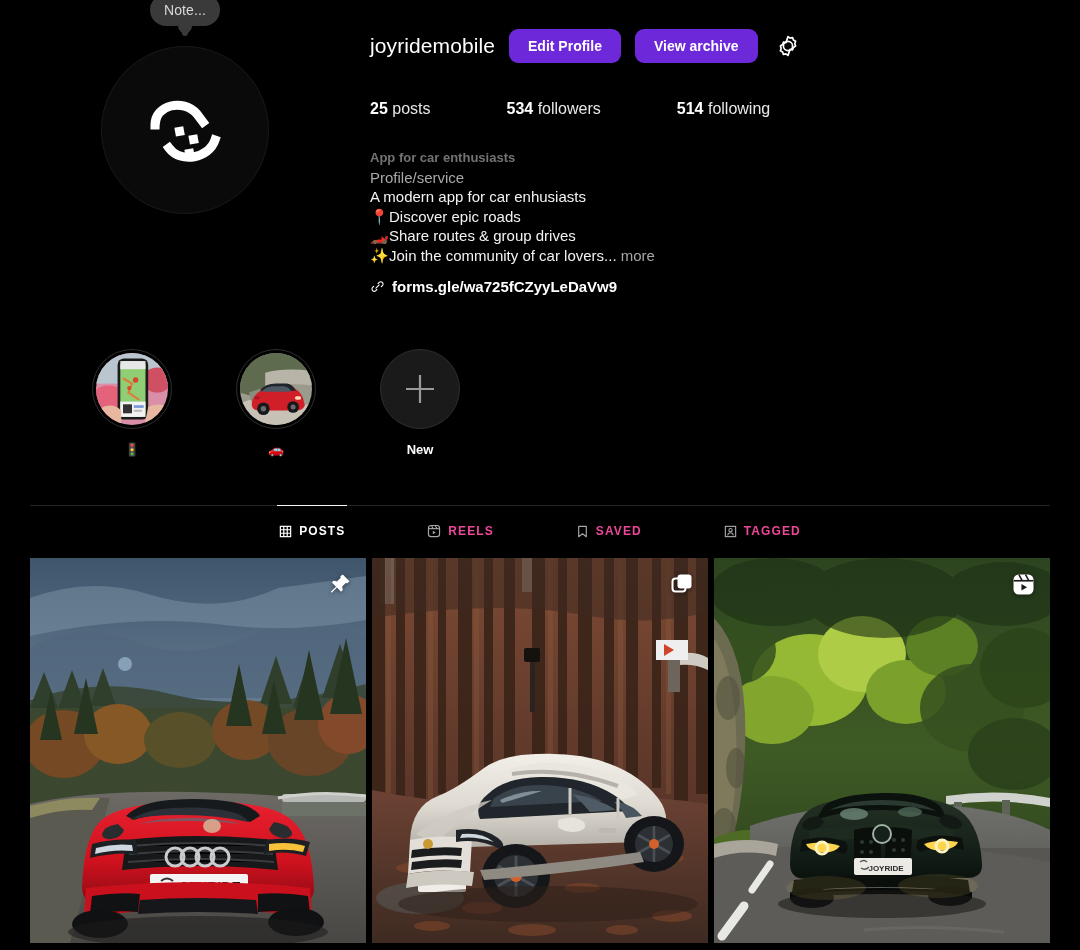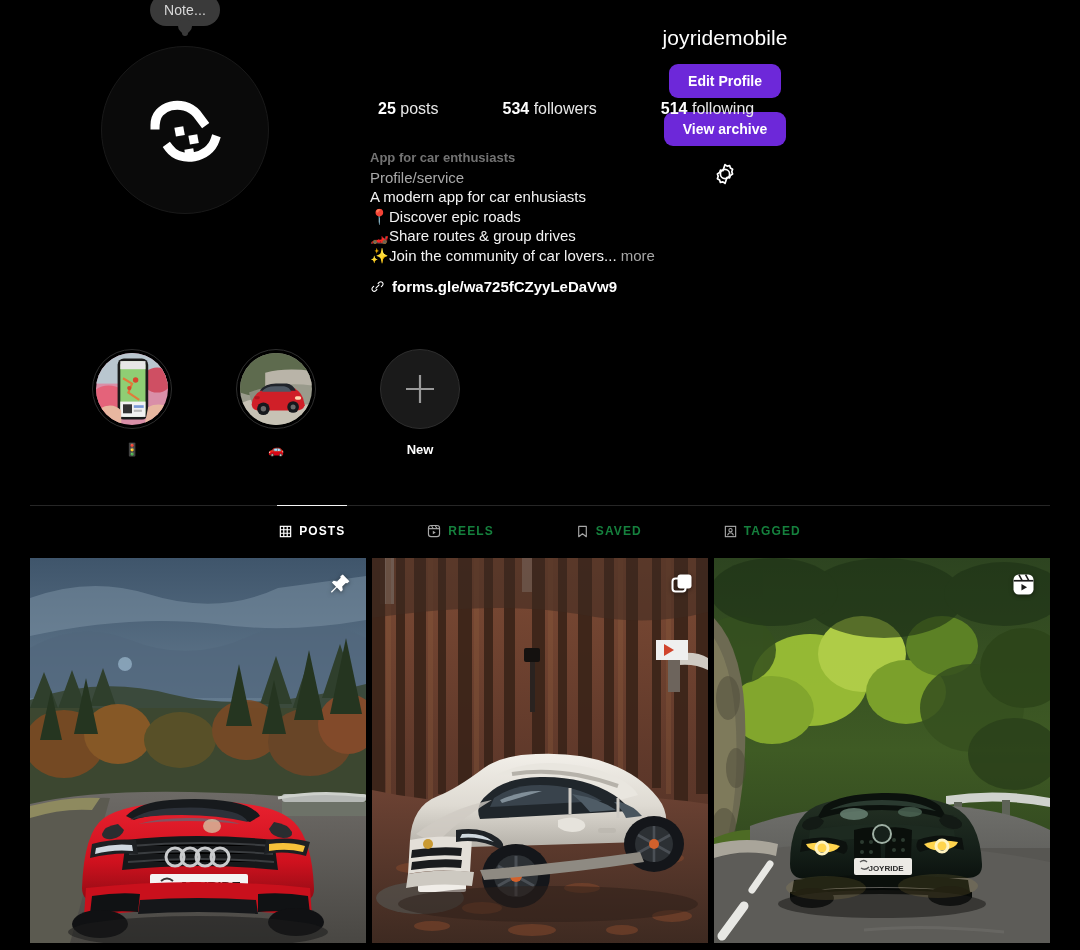--- a/index.html
+++ b/index.html
@@ -37,31 +37,31 @@
     z-index: 3;
   }
   .avatar {
     width: 168px; height: 168px; border-radius: 50%;
     background: #0a0a0a; border: 1px solid #191919;
     display: flex; align-items: center; justify-content: center;
     overflow: hidden;
   }
 
   .info-col { flex: 1; padding-top: 8px; }
-  .id-row { display: flex; align-items: center; gap: 14px; height: 40px; flex-direction: column; }
+  .id-row { display: flex; align-items: center; gap: 14px; height: 40px; }
   .username { font-size: 21px; font-weight: 400; letter-spacing: .1px; color: #fff; }
   .btn {
     background: #6d28d9; color: #fff; border: 0; border-radius: 9px;
     font-size: 14px; font-weight: bold; padding: 10px 19px;
     font-family: "Liberation Sans", sans-serif; cursor: pointer;
     white-space: nowrap; line-height: 1;
   }
   .gear-btn { background: none; border: 0; cursor: pointer; padding: 2px 4px; display: flex; }
 
-  .stats { display: flex; gap: 0; margin-top: 34px; font-size: 16px; color: #e8e8e8; margin-left: 8px; }
+  .stats { display: flex; gap: 12px; margin-top: 34px; font-size: 16px; color: #e8e8e8; }
   .stat { margin-right: 64px; white-space: nowrap; }
   .stat b { font-weight: bold; color: #fff; }
 
   .bio { margin-top: 30px; font-size: 15px; line-height: 19.6px; }
   .bio-name { font-weight: bold; color: #737373; font-size: 13px; }
   .bio-cat { color: #a8a8a8; }
   .bio-line { color: #f2f2f2; white-space: nowrap; }
   .bio-emoji { display: inline-block; width: 19px; }
   .bio-more { color: #a8a8a8; }
   .bio-link {
@@ -79,21 +79,21 @@
   .hl-img { width: 100%; height: 100%; border-radius: 50%; overflow: hidden; position: relative; }
   .hl-label { margin-top: 14px; font-size: 13px; color: #fff; font-weight: bold; line-height: 1; }
   .hl-new .hl-ring { background: #1a1a1a; display: flex; align-items: center; justify-content: center; }
 
   
   .divider { margin: 49px 30px 0 30px; height: 1px; background: #262626; }
   .tabs { display: flex; justify-content: center; gap: 78px; margin-top: -1px; }
   .tab {
     display: flex; align-items: center; gap: 7px;
     padding: 18px 2px 16px 2px; font-size: 12px; font-weight: bold;
-    letter-spacing: 1.1px; color: #15803d; cursor: pointer;
+    letter-spacing: 1.1px; color: #ec4899; cursor: pointer;
     border-top: 1px solid transparent; position: relative;
   }
   .tab.active { color: #fff; border-top: 1px solid #f5f5f5; }
 
   
   .grid { display: grid; grid-template-columns: repeat(3, 336px); gap: 6px; padding: 0 30px; margin-top: 4px; }
   .cell { position: relative; width: 336px; height: 385px; overflow: hidden; background: #111; }
   .cell svg { display: block; width: 100%; height: 100%; }
   .badge { position: absolute; top: 14px; right: 14px; z-index: 2; filter: drop-shadow(0 1px 2px rgba(0,0,0,.5)); }
 </style>

